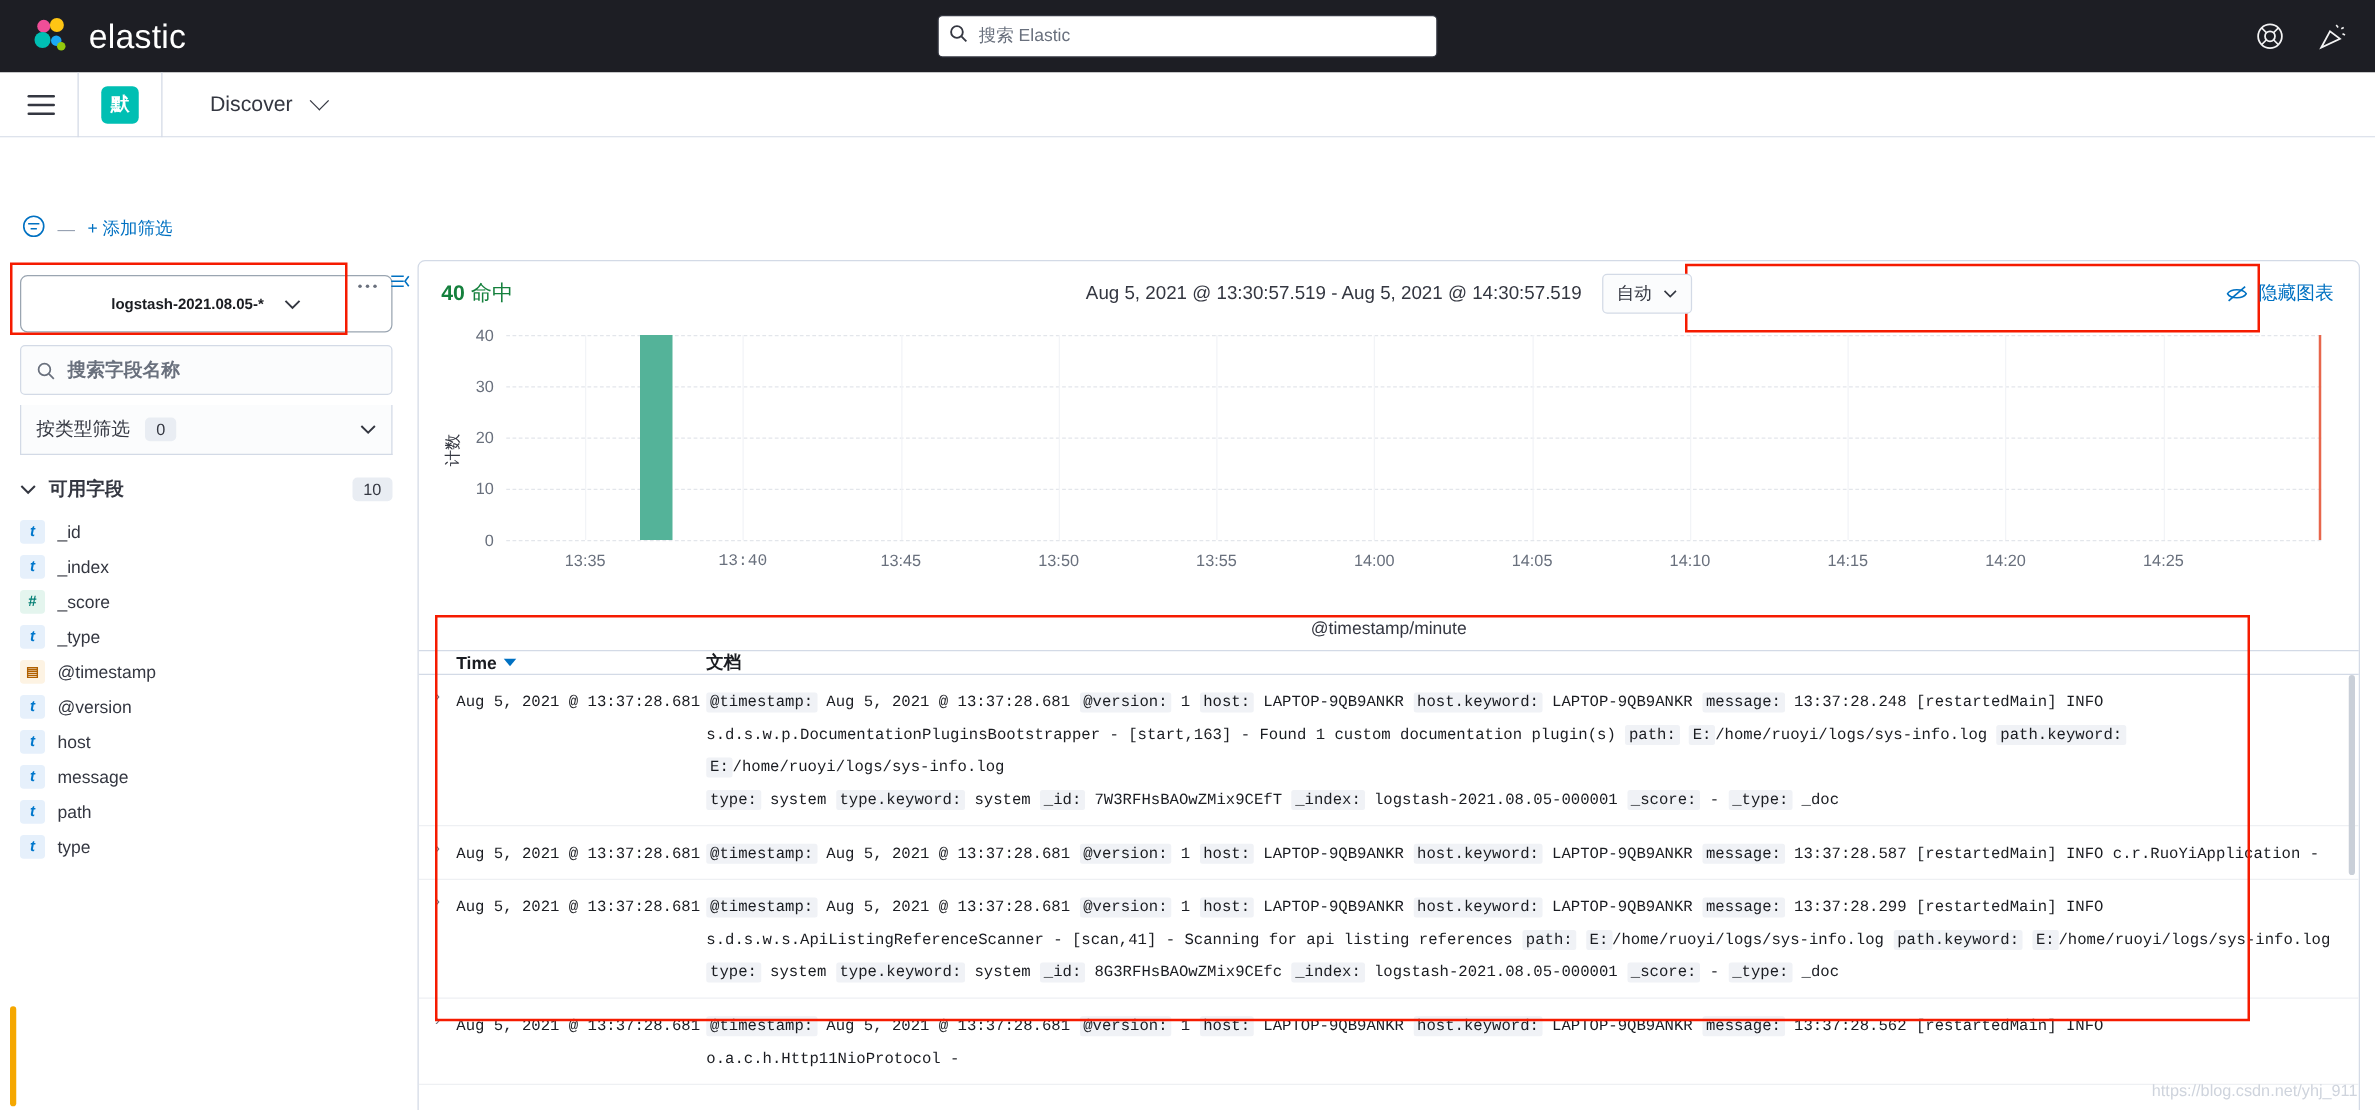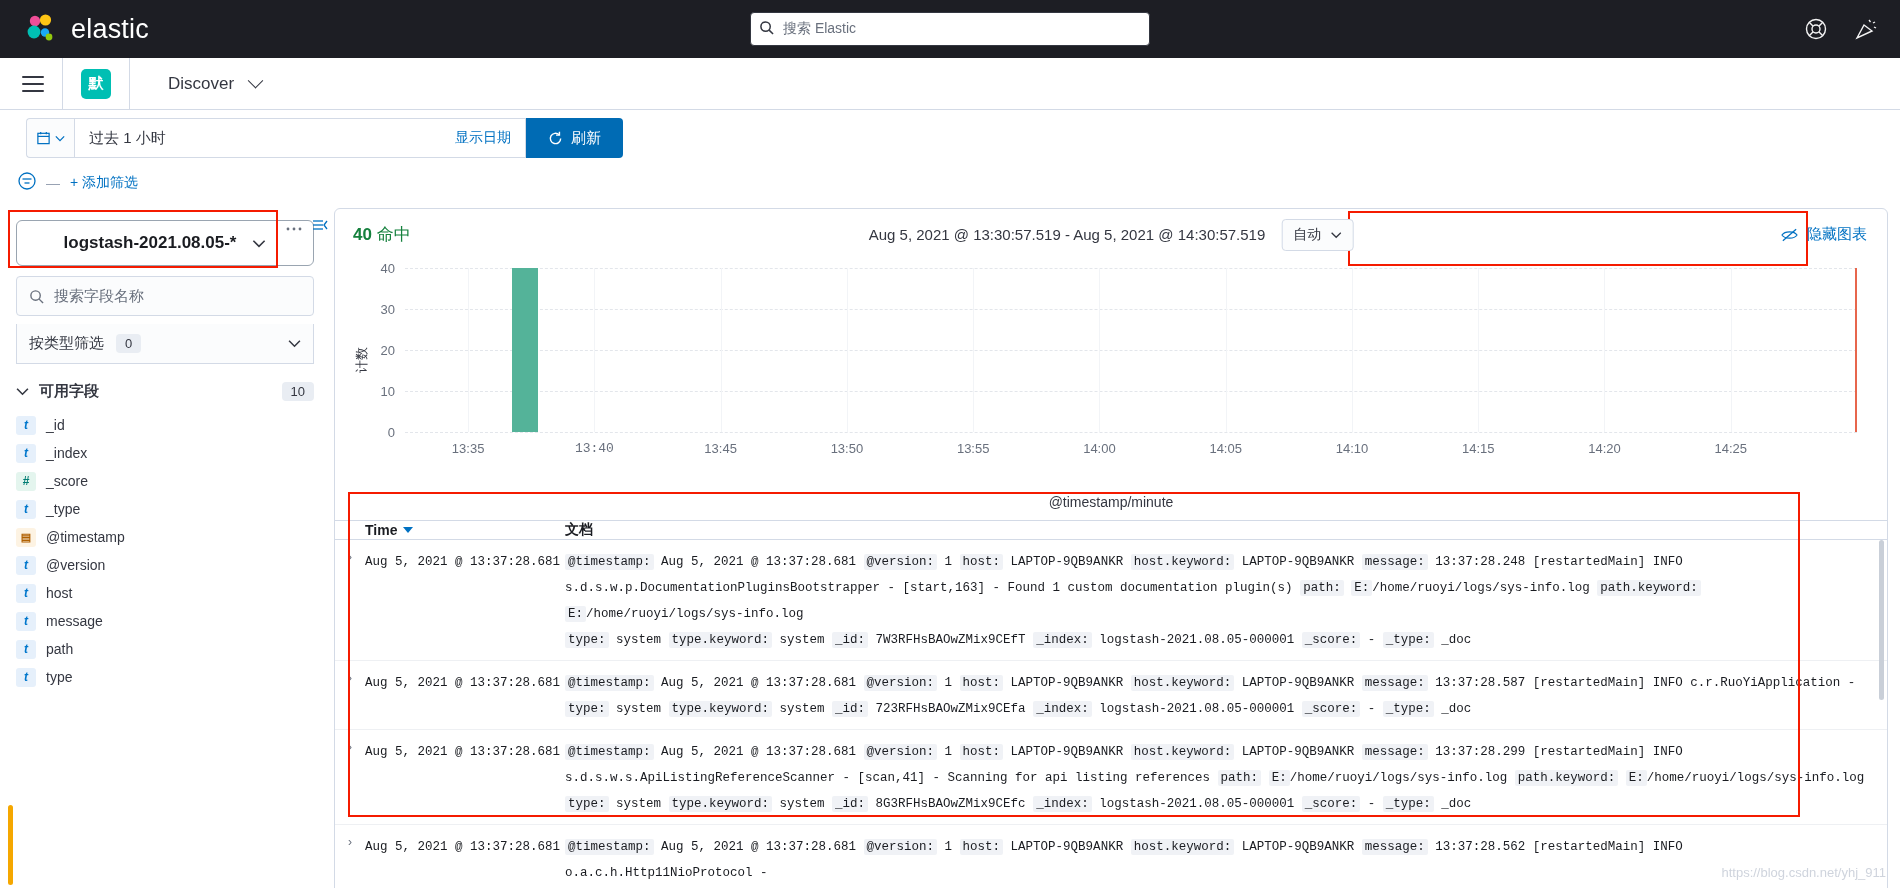--- a/index.html
+++ b/index.html
@@ -85,27 +85,27 @@
   .filterrow .addf { color: #0071c2; font-size: 14px; cursor: pointer; }
 
   
   .body { display: flex; height: 703px; }
 
   
   .sidebar { width: 330px; background: #fff; padding: 14px 16px 0 16px; position: relative; }
   .idx-pattern {
     height: 46px; border: 1px solid #9aa5b1; border-radius: 6px; background: #fff;
     display: flex; align-items: center; justify-content: center; gap: 16px;
-    font-size: 17px; font-weight: 700; color: #1a1c21; cursor: pointer; margin-top: 6px;
+    font-size: 12px; font-weight: 700; color: #1a1c21; cursor: pointer; margin-top: 6px;
   }
   .field-search {
     margin-top: 10px; height: 40px; border: 1px solid #d3dae6; border-radius: 4px; background: #fbfcfd;
     display: flex; align-items: center; gap: 10px; padding: 0 12px;
   }
-  .field-search .ph { color: #69707d; font-size: 15px; }
+  .field-search .ph { color: #69707d; font-size: 15px; font-weight: bold; }
   .type-filter {
     margin-top: 8px; height: 40px; border: 1px solid #d3dae6; border-top: none; background: #fbfcfd;
     display: flex; align-items: center; padding: 0 12px; gap: 12px; justify-content: space-between;
   }
   .type-filter .lbl { font-size: 15px; color: #343741; display: flex; align-items: center; gap: 12px; }
   .cnt-badge { background: #e9edf3; border-radius: 4px; padding: 2px 9px; font-size: 13px; color: #343741; }
   .section-head {
     margin-top: 18px; display: flex; align-items: center; justify-content: space-between;
     font-size: 15px; font-weight: 700; color: #343741;
   }
@@ -240,44 +240,20 @@
     <div class="space-badge">默</div>
     <div class="vdiv"></div>
     <div class="app-title">
       <span>Discover</span>
       <span class="chev"></span>
     </div>
   </div>
 
   <div class="querybar">
 
-    <div class="date-group">
-      <div class="date-prefix">
-        <svg width="15" height="16" viewBox="0 0 16 16">
-            <rect x="2" y="3" width="12" height="11" fill="none" stroke="#0071c2" stroke-width="1.3"></rect>
-            <line x1="2" y1="6.3" x2="14" y2="6.3" stroke="#0071c2" stroke-width="1.3"></line>
-            <line x1="5" y1="1.6" x2="5" y2="4" stroke="#0071c2" stroke-width="1.3"></line>
-            <line x1="11" y1="1.6" x2="11" y2="4" stroke="#0071c2" stroke-width="1.3"></line>
-          </svg>
-        <svg width="10" height="7" viewBox="0 0 12 8">
-            <polyline points="1,1.5 6,6.5 11,1.5" fill="none" stroke="#0071c2" stroke-width="1.5"></polyline>
-          </svg>
-      </div>
-      <div class="date-main">
-        <span class="val">过去 1 小时</span>
-        <span class="showdate">显示日期</span>
-      </div>
-      <div class="refresh-btn">
-        <svg width="15" height="15" viewBox="0 0 16 16">
-            <path d="M13.5 8a5.5 5.5 0 1 1-1.7-4" fill="none" stroke="#fff" stroke-width="1.5"></path>
-            <polyline points="12.2,0.8 12.2,4.4 8.6,4.4" fill="none" stroke="#fff" stroke-width="1.5"></polyline>
-          </svg>
-        <span>刷新</span>
-      </div>
-    </div>
     <div class="hl-red" style="left:1348px; top:101px; width:460px; height:55px;"></div>
   </div>
 
   <div class="filterrow">
     <span>
       <svg width="18" height="18" viewBox="0 0 18 18">
           <circle cx="9" cy="9" r="8" fill="none" stroke="#0071c2" stroke-width="1.3"></circle>
           <line x1="4.5" y1="7" x2="13.5" y2="7" stroke="#0071c2" stroke-width="1.3"></line>
           <line x1="6.5" y1="11" x2="11.5" y2="11" stroke="#0071c2" stroke-width="1.3"></line>
         </svg>
@@ -474,21 +450,20 @@
                 <div><span class="fk">@timestamp:</span> Aug 5, 2021 @ 13:37:28.681  <span class="fk">@version:</span> 1  <span class="fk">host:</span> LAPTOP-9QB9ANKR  <span class="fk">host.keyword:</span> LAPTOP-9QB9ANKR  <span class="fk">message:</span> 13:37:28.248 [restartedMain] INFO</div>
                 <div>s.d.s.w.p.DocumentationPluginsBootstrapper - [start,163] - Found 1 custom documentation plugin(s)  <span class="fk">path:</span> <span class="fk">E:</span>/home/ruoyi/logs/sys-info.log  <span class="fk">path.keyword:</span> <span class="fk">E:</span>/home/ruoyi/logs/sys-info.log</div>
                 <div><span class="fk">type:</span> system  <span class="fk">type.keyword:</span> system  <span class="fk">_id:</span> 7W3RFHsBAOwZMix9CEfT  <span class="fk">_index:</span> logstash-2021.08.05-000001  <span class="fk">_score:</span>  -  <span class="fk">_type:</span> _doc</div>
               </div>
             </div>
             <div class="doc-row">
               <div class="expand-cell">›</div>
               <div class="time-cell">Aug 5, 2021 @ 13:37:28.681</div>
               <div class="doc-cell">
                 <div><span class="fk">@timestamp:</span> Aug 5, 2021 @ 13:37:28.681  <span class="fk">@version:</span> 1  <span class="fk">host:</span> LAPTOP-9QB9ANKR  <span class="fk">host.keyword:</span> LAPTOP-9QB9ANKR  <span class="fk">message:</span> 13:37:28.587 [restartedMain] INFO c.r.RuoYiApplication -</div>
-                <div><span class="fk">type:</span> system  <span class="fk">type.keyword:</span> system  <span class="fk">_id:</span> 723RFHsBAOwZMix9CEfa  <span class="fk">_index:</span> logstash-2021.08.05-000001  <span class="fk">_score:</span>  -  <span class="fk">_type:</span> _doc</div>
               </div>
             </div>
             <div class="doc-row">
               <div class="expand-cell">›</div>
               <div class="time-cell">Aug 5, 2021 @ 13:37:28.681</div>
               <div class="doc-cell">
                 <div><span class="fk">@timestamp:</span> Aug 5, 2021 @ 13:37:28.681  <span class="fk">@version:</span> 1  <span class="fk">host:</span> LAPTOP-9QB9ANKR  <span class="fk">host.keyword:</span> LAPTOP-9QB9ANKR  <span class="fk">message:</span> 13:37:28.299 [restartedMain] INFO</div>
                 <div>s.d.s.w.s.ApiListingReferenceScanner - [scan,41] - Scanning for api listing references  <span class="fk">path:</span> <span class="fk">E:</span>/home/ruoyi/logs/sys-info.log  <span class="fk">path.keyword:</span> <span class="fk">E:</span>/home/ruoyi/logs/sys-info.log</div>
                 <div><span class="fk">type:</span> system  <span class="fk">type.keyword:</span> system  <span class="fk">_id:</span> 8G3RFHsBAOwZMix9CEfc  <span class="fk">_index:</span> logstash-2021.08.05-000001  <span class="fk">_score:</span>  -  <span class="fk">_type:</span> _doc</div>
               </div>

